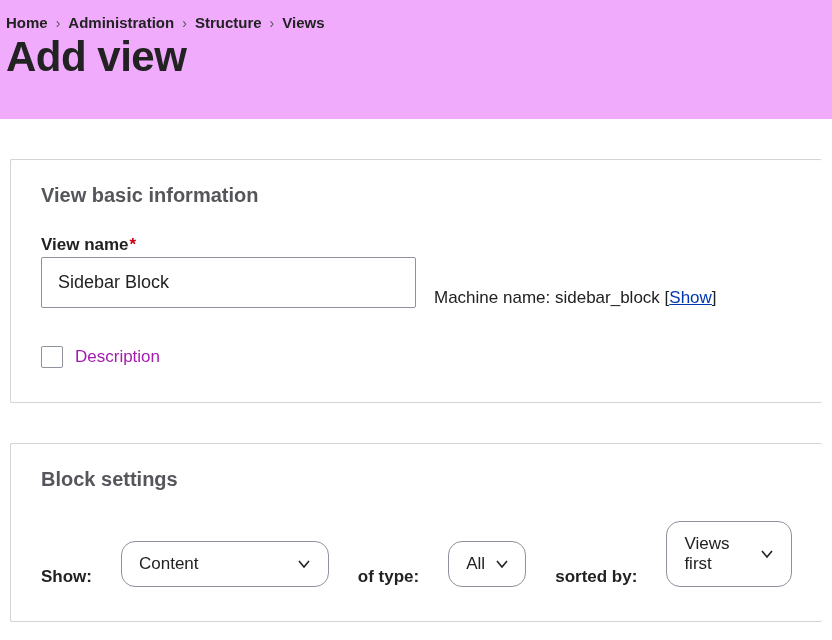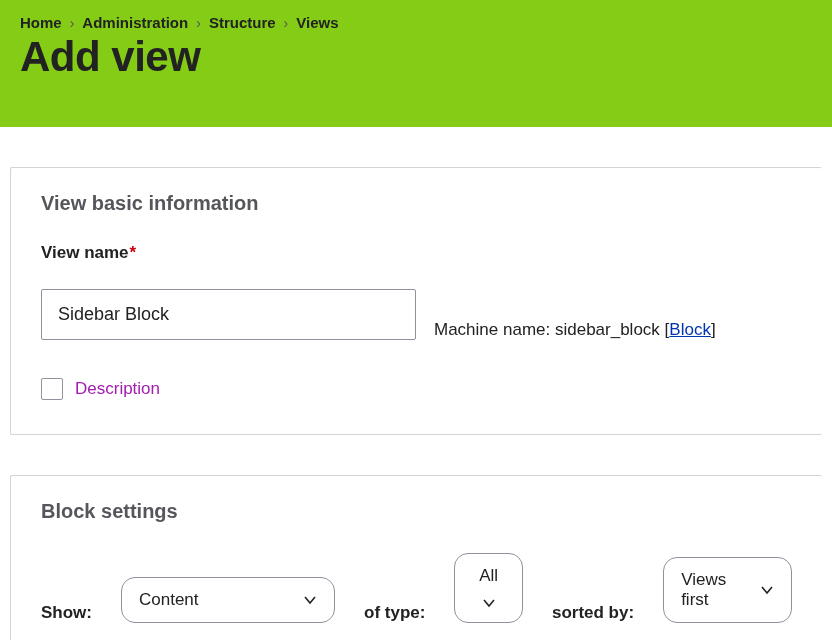--- a/index.html
+++ b/index.html
@@ -5,42 +5,42 @@
   * { box-sizing: border-box; }
   html, body {
     margin: 0;
     padding: 0;
     font-family: "Segoe UI", -apple-system, BlinkMacSystemFont, sans-serif;
     background: #fff;
     color: #222;
     width: 832px;
   }
   .header-region {
-    background: #84cc16;
-    padding: 10px 10px 30px 20px;
+    background: #f0abfc;
+    padding: 10px 10px 30px 6px;
   }
   .breadcrumb {
     display: flex;
     align-items: center;
     gap: 8px;
     font-size: 15px;
     font-weight: 600;
     color: #222;
     padding: 4px 0 0 0;
   }
   .breadcrumb .sep {
     font-weight: 400;
     color: #555;
     font-size: 14px;
   }
   .breadcrumb .crumb {
     cursor: pointer;
   }
   h1.page-title {
-    margin: 2px 0 16px 0;
+    margin: 2px 0 8px 0;
     font-size: 42px;
     font-weight: 700;
     color: #222;
     letter-spacing: -0.5px;
   }
   .content {
     padding: 0 10px;
   }
   .fieldset {
     border: 1px solid #d4d4d8;
@@ -54,21 +54,21 @@
     font-size: 20px;
     font-weight: 700;
     color: #55565b;
     margin-bottom: 28px;
   }
   .form-label {
     font-size: 17px;
     font-weight: 700;
     color: #222;
     display: inline-block;
-    margin-bottom: 26px;
+    margin-bottom: 2px;
   }
   .required-marker {
     color: #c90010;
     margin-left: 1px;
   }
   .row-viewname {
     display: flex;
     align-items: flex-end;
     gap: 18px;
     flex-wrap: wrap;
@@ -131,21 +131,21 @@
     display: flex;
     align-items: center;
     justify-content: space-between;
     padding: 12px 17px;
     font-size: 17px;
     color: #222;
     cursor: pointer;
     gap: 10px;
   }
   .select.wide { width: 266px; }
-  .select.small { width: 78px; flex-direction: column; }
+  .select.small { width: 78px; }
   .select.med { width: 156px; }
   .chev {
     width: 14px;
     height: 14px;
     display: inline-block;
   }
   .chev svg { display: block; }
 </style>
 </head>
 <body>
@@ -171,21 +171,21 @@
     <div>
       <label class="form-label">
         <span>View name</span><span class="required-marker">*</span>
       </label>
     </div>
 
     <div class="row-viewname">
       <input type="text" class="text-input" value="Sidebar Block" style="">
       <span class="machine-name">
         <span>Machine name: </span><span>sidebar_block</span>
-        <span> [</span><span class="edit-link">Block</span><span>]</span>
+        <span> [</span><span class="edit-link">Show</span><span>]</span>
       </span>
     </div>
 
     <div class="checkbox-row">
       <span class="checkbox"></span>
       <span class="checkbox-label">Description</span>
     </div>
   </div>
 
   <div class="fieldset">

